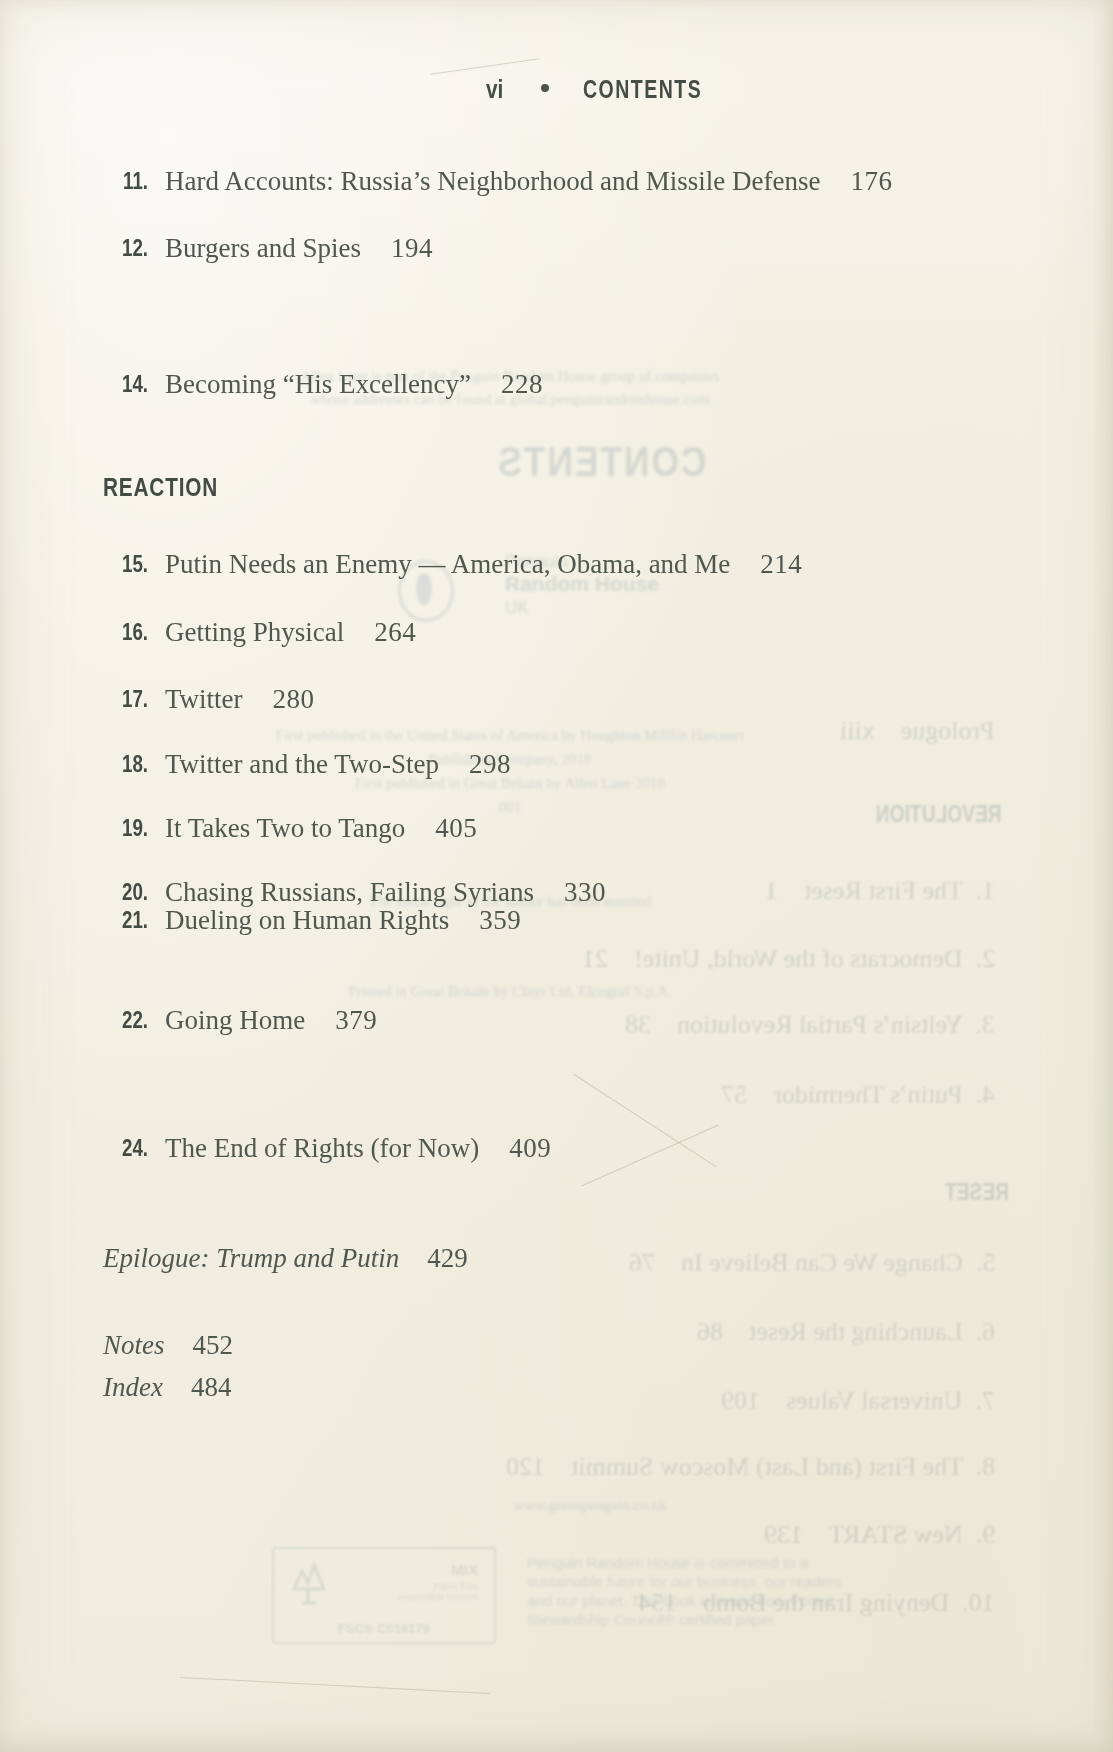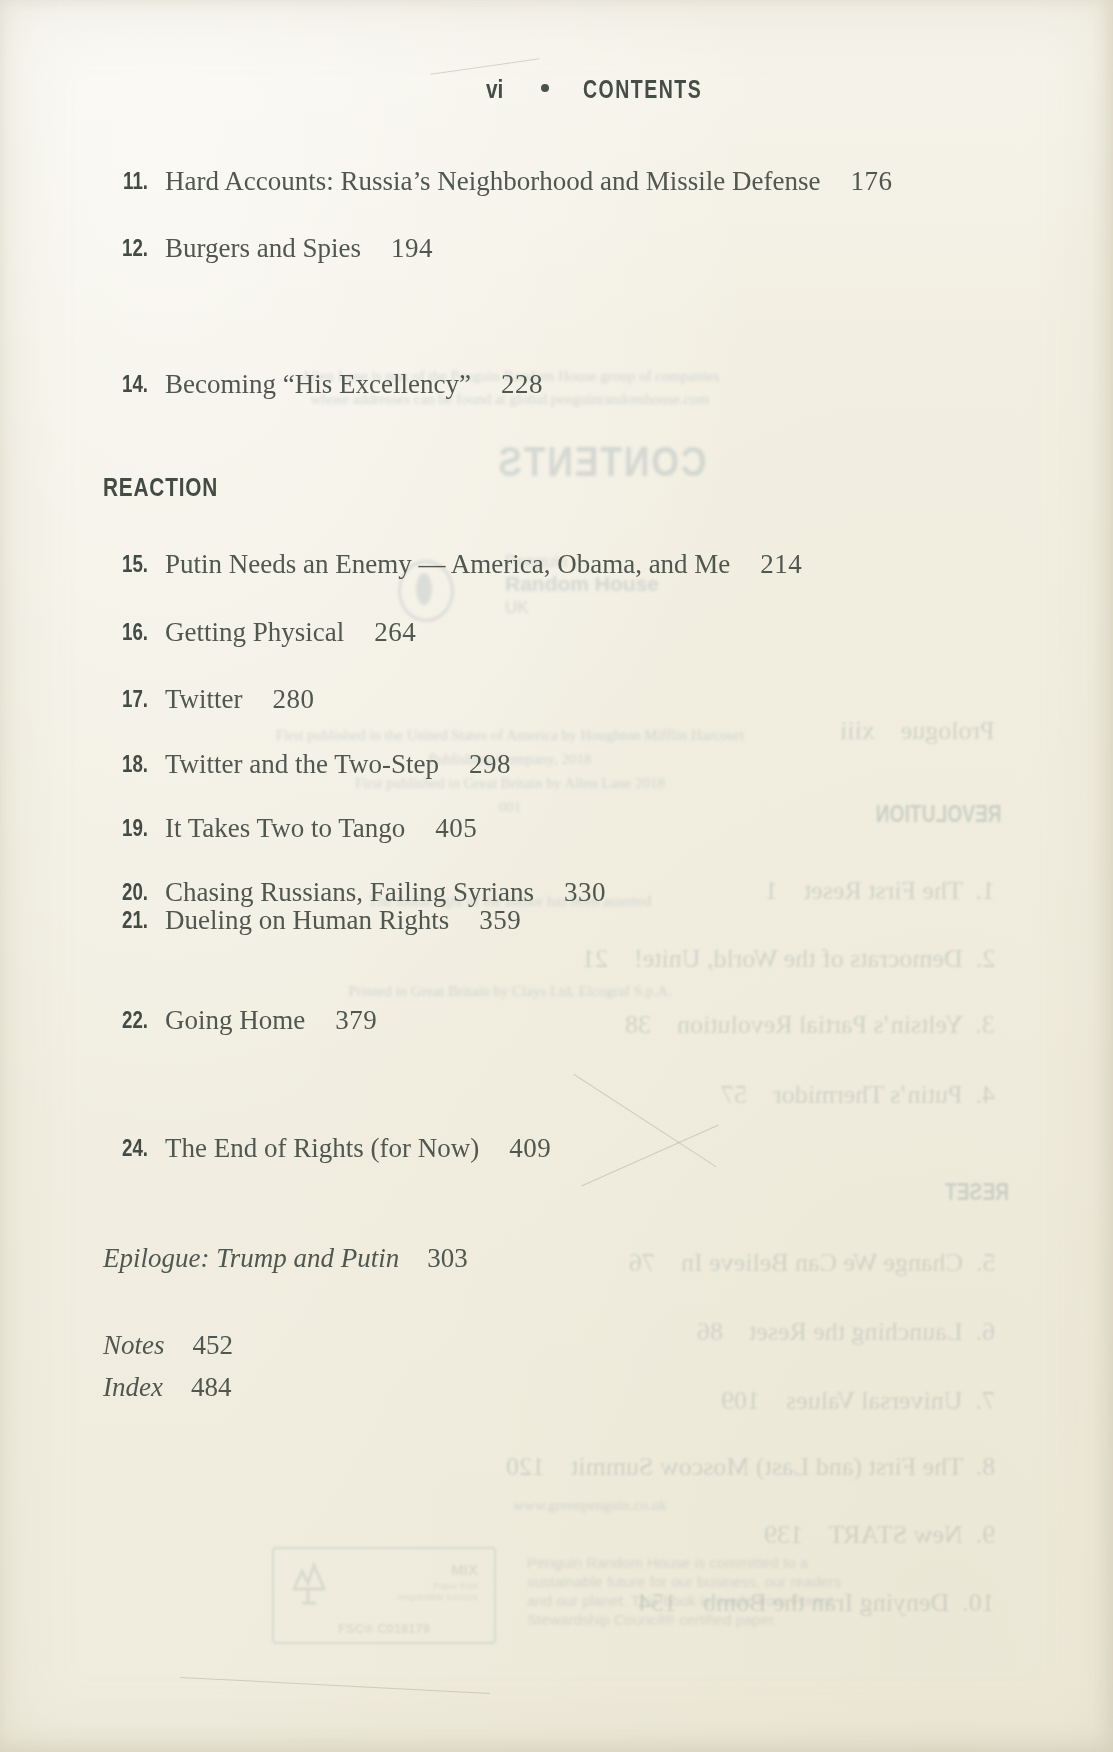--- a/index.html
+++ b/index.html
@@ -154,21 +154,21 @@
     <span class="num">21.</span><span class="t">Dueling on Human Rights</span><span class="p">359</span>
   </div>
   <div class="row" style="top:1005px">
     <span class="num">22.</span><span class="t">Going Home</span><span class="p">379</span>
   </div>
   <div class="row" style="top:1133px">
     <span class="num">24.</span><span class="t">The End of Rights (for Now)</span><span class="p">409</span>
   </div>
 
   <div class="bm" style="top:1243px">
-    <span class="t">Epilogue: Trump and Putin</span><span class="p">303</span>
+    <span class="t">Epilogue: Trump and Putin</span><span class="p">429</span>
   </div>
   <div class="bm" style="top:1330px">
     <span class="t">Notes</span><span class="p">452</span>
   </div>
   <div class="bm" style="top:1372px">
     <span class="t">Index</span><span class="p">484</span>
   </div>
 
 </div>
 

